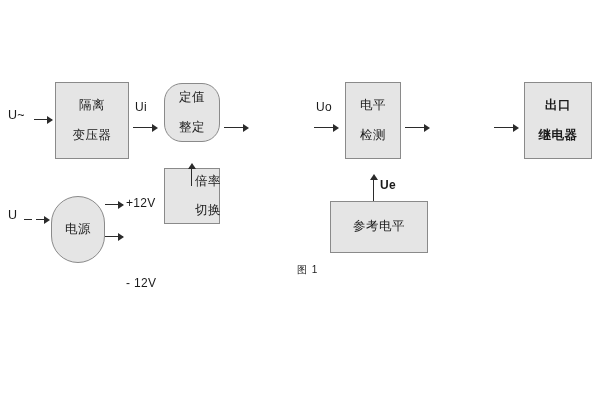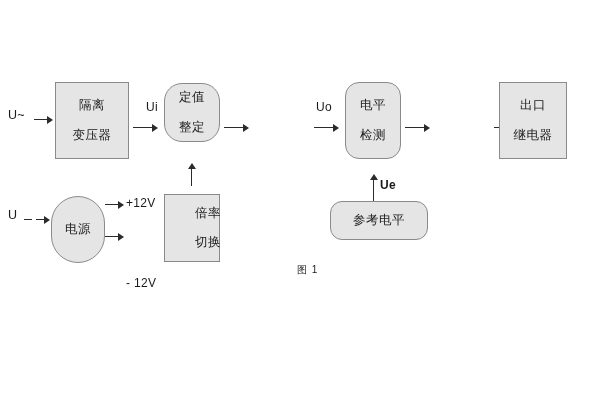--- a/index.html
+++ b/index.html
@@ -86,50 +86,50 @@
 
   <div class="txt" style="left:8px;top:108px;">U~</div>
   <div class="hline" style="left:34px;top:119px;width:18px;"></div>
   <div class="ah-r" style="left:47px;top:115.5px;"></div>
 
   <div class="box two" style="left:55px;top:82px;width:74px;height:77px;">
     <span class="ln">隔离</span>
     <span class="ln">变压器</span>
   </div>
 
-  <div class="txt sig" style="left:146px;top:100px;text-align:center;">Ui</div>
+  <div class="txt sig" style="left:135px;top:100px;text-align:center;">Ui</div>
   <div class="hline" style="left:133px;top:127px;width:22px;"></div>
   <div class="ah-r" style="left:152px;top:123.5px;"></div>
 
   <div class="box two" style="left:164px;top:83px;width:56px;height:59px;border-radius:18px;">
     <span class="ln">定值</span>
     <span class="ln">整定</span>
   </div>
 
   <div class="hline" style="left:224px;top:127px;width:22px;"></div>
   <div class="ah-r" style="left:243px;top:123.5px;"></div>
 
 
   <div class="txt sig" style="left:316px;top:100px;">Uo</div>
   <div class="hline" style="left:314px;top:127px;width:22px;"></div>
   <div class="ah-r" style="left:333px;top:123.5px;"></div>
 
-  <div class="box two" style="left:345px;top:82px;width:56px;height:77px;border-radius:14px;">
+  <div class="box two" style="left:345px;top:82px;width:56px;height:77px;">
     <span class="ln">电平</span>
     <span class="ln">检测</span>
   </div>
 
   <div class="hline" style="left:405px;top:127px;width:22px;"></div>
   <div class="ah-r" style="left:424px;top:123.5px;"></div>
 
 
   <div class="hline" style="left:494px;top:127px;width:22px;"></div>
   <div class="ah-r" style="left:513px;top:123.5px;"></div>
 
-  <div class="box two" style="left:499px;top:82px;width:68px;height:77px;">
+  <div class="box two" style="left:524px;top:82px;width:68px;height:77px;font-weight:bold;">
     <span class="ln">出口</span>
     <span class="ln">继电器</span>
   </div>
 
   <div class="txt" style="left:8px;top:208px;">U</div>
   <div class="dash" style="left:24px;top:219px;width:8px;"></div>
   <div class="dash" style="left:36px;top:219px;width:12px;"></div>
   <div class="ah-r" style="left:44px;top:215.5px;"></div>
 
   <div class="box" style="left:51px;top:196px;width:54px;height:67px;border-radius:27px;">
@@ -137,29 +137,29 @@
   </div>
 
   <div class="hline" style="left:105px;top:204px;width:18px;"></div>
   <div class="ah-r" style="left:118px;top:200.5px;"></div>
   <div class="txt sig" style="left:126px;top:196px;">+12V</div>
 
   <div class="hline" style="left:105px;top:236px;width:18px;"></div>
   <div class="ah-r" style="left:118px;top:232.5px;"></div>
   <div class="txt sig" style="left:126px;top:228px;margin-top:48px;">- 12V</div>
 
-  <div class="box two" style="left:164px;top:194px;width:56px;height:68px;padding-left:32px;">
+  <div class="box two" style="left:164px;top:168px;width:56px;height:56px;padding-left:32px;">
     <span class="ln">倍率</span>
     <span class="ln">切换</span>
   </div>
 
   <div class="vline" style="left:191px;top:168px;height:18px;"></div>
   <div class="ah-u" style="left:187.5px;top:163px;"></div>
 
-  <div class="box" style="left:330px;top:201px;width:98px;height:39px;border-radius:12px;">
+  <div class="box" style="left:330px;top:201px;width:98px;height:52px;">
     <span class="ln">参考电平</span>
   </div>
 
   <div class="vline" style="left:373px;top:179px;height:22px;"></div>
   <div class="ah-u" style="left:369.5px;top:174px;"></div>
   <div class="txt sig" style="left:380px;top:178px;font-weight:bold;">Ue</div>
 
   <div class="caption" style="left:297px;top:263px;">图 1</div>
 
 </div>

